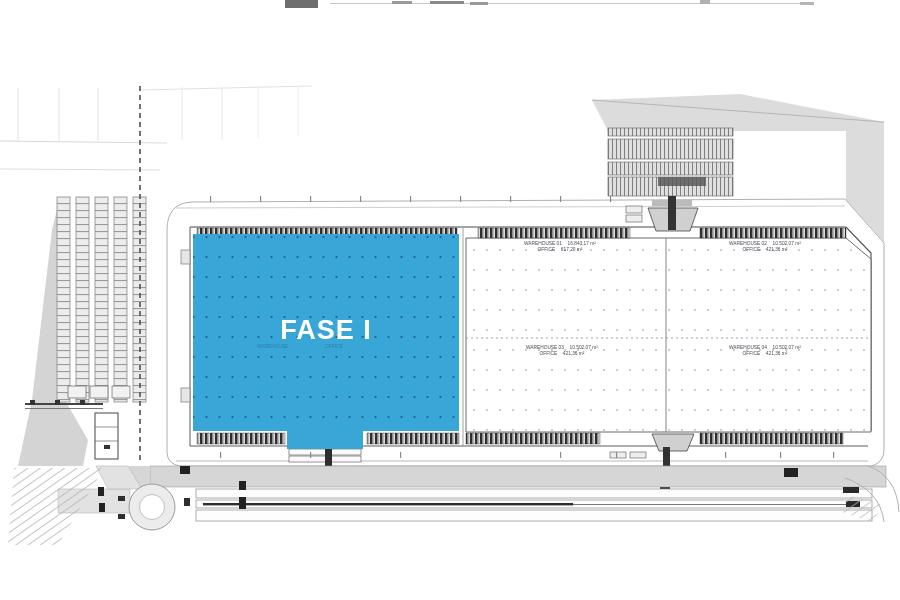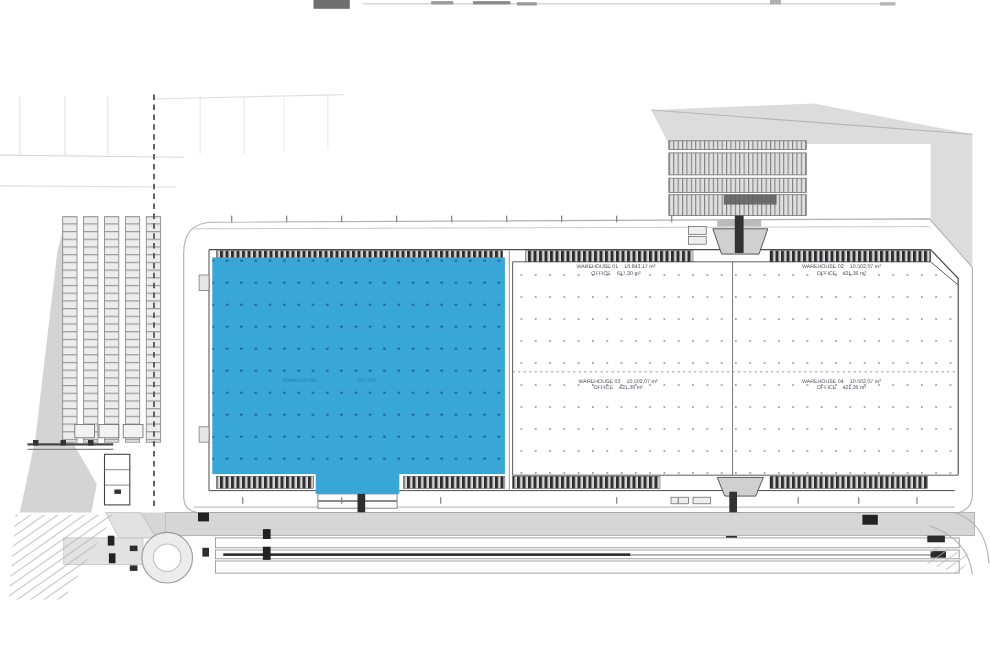--- a/index.html
+++ b/index.html
@@ -228,20 +228,21 @@
 
     <g>
       <polygon points="14,468 104,468 58,545 8,545" fill="url(#diag)" opacity=".8"></polygon>
       <polygon points="848,495 884,505 872,522 842,512" fill="url(#diag)" opacity=".7"></polygon>
       <path d="M868 466 Q897 476 899 512" stroke="#b0b0b0" fill="none"></path>
       <path d="M845 478 Q880 490 884 522" stroke="#b0b0b0" fill="none"></path>
     </g>
   </svg>
 
   <div class="fase" style="background-color: rgb(56, 166, 214);">
+    <div class="fase-label">FASE I</div>
     <span class="overprint" style="left:64px;top:110px;">WAREHOUSE</span>
     <span class="overprint" style="left:132px;top:110px;">OFFICE</span>
   </div>
   <div class="fase-ext" style="background-color: rgb(56, 166, 214);"></div>
 
   <div class="unit-label" style="left:480px;top:240px;width:160px;">
     <div class="row">
         <span>WAREHOUSE 01</span>
         <span>16.843,17 m²</span>
       </div>

